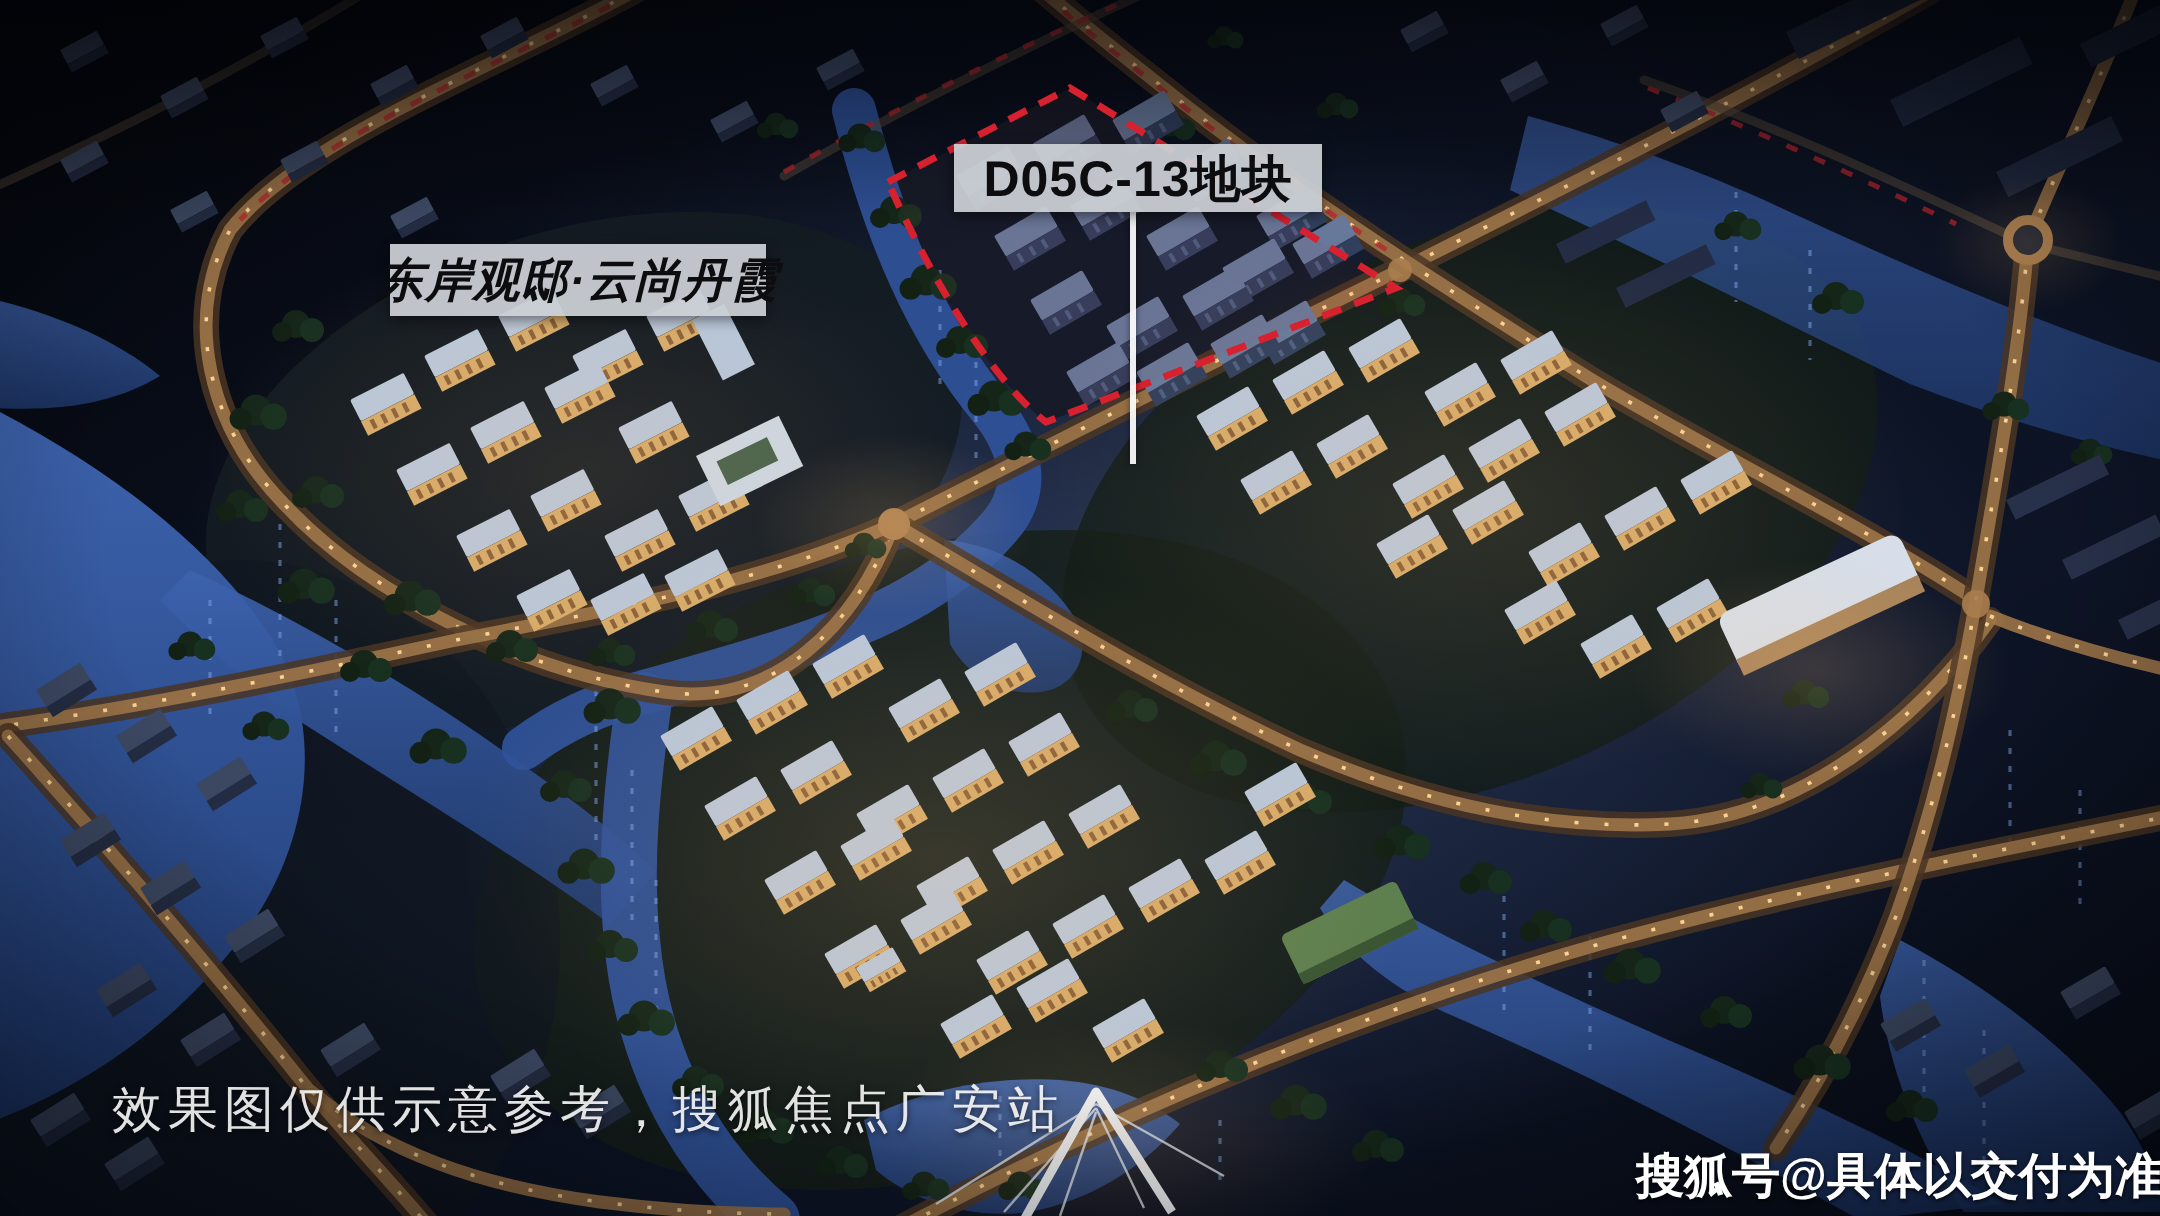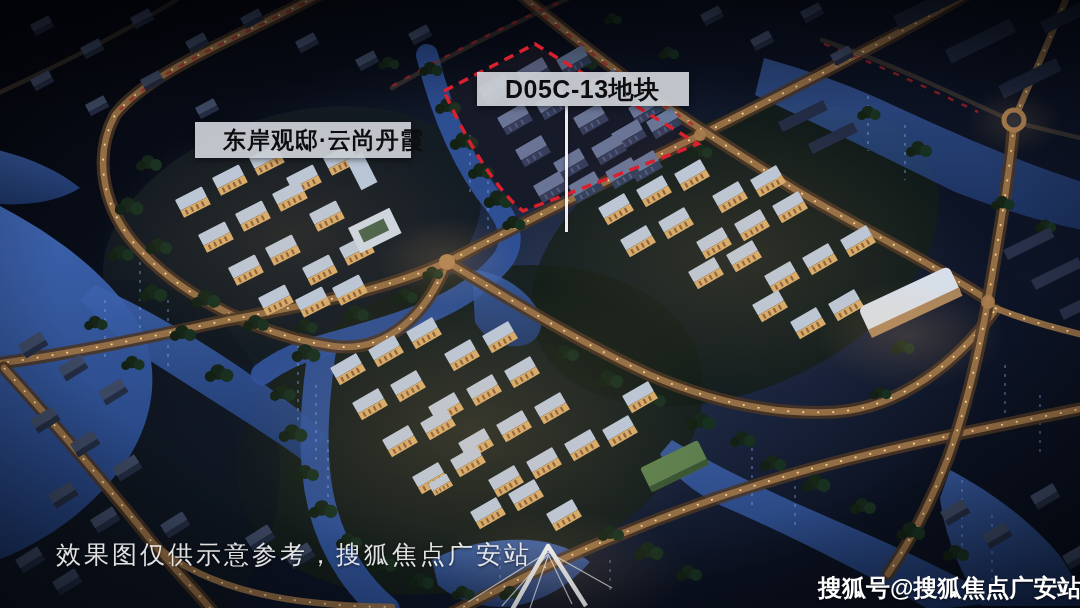--- a/index.html
+++ b/index.html
@@ -12,26 +12,26 @@
   
   .rb{stroke:#4a3523;stroke-width:13;fill:none;opacity:.85;stroke-linecap:round;}
   .rm{stroke:#9c7448;stroke-width:6.5;fill:none;opacity:.9;stroke-linecap:round;}
   .rl{stroke:#ffd898;stroke-width:1.8;fill:none;stroke-dasharray:2 13;opacity:.95;}
   .rd{stroke:#57493a;stroke-width:4.5;fill:none;opacity:.55;stroke-linecap:round;}
   .ws{stroke:#7fa6e6;stroke-width:1.6;fill:none;stroke-dasharray:3 6;opacity:.5;}
   .reds{stroke:#b5242c;stroke-width:2.5;fill:none;stroke-dasharray:6 9;opacity:.75;}
   .canal{stroke:#30539a;fill:none;stroke-linecap:round;opacity:.92;}
   
   .map-label{
-    position:absolute;display:flex;align-items:center;justify-content:flex-start;
+    position:absolute;display:flex;align-items:center;justify-content:center;
     background:rgba(203,207,212,.94);color:#0d0d0f;font-weight:bold;
-    box-shadow:0 2px 6px rgba(0,0,0,.45);white-space:nowrap;padding-left:28px;
+    box-shadow:0 2px 6px rgba(0,0,0,.45);white-space:nowrap;
   }
   .plot-label{left:477px;top:72px;width:184px;height:34px;font-size:25px;letter-spacing:.5px;}
-  .project-label{left:195px;top:122px;width:188px;height:36px;font-size:23px;letter-spacing:1px;}
+  .project-label{left:195px;top:122px;width:188px;height:36px;font-size:23px;letter-spacing:1px;font-style:italic;}
   .leader{
     position:absolute;left:565px;top:106px;width:3px;height:126px;
     background:rgba(255,255,255,.92);box-shadow:0 0 3px rgba(0,0,0,.5);
   }
   .disclaimer{
     position:absolute;left:56px;top:538px;font-size:25px;letter-spacing:3px;
     color:rgba(255,255,255,.88);text-shadow:0 1px 3px rgba(0,0,0,.65);white-space:nowrap;
   }
   .watermark{
     position:absolute;left:818px;top:572px;font-size:24px;font-weight:bold;
@@ -427,14 +427,14 @@
 
 <div class="leader"></div>
 
 <div class="map-label plot-label">
   <span>D05C-13地块</span>
 </div>
 <div class="map-label project-label">
   <span>东岸观邸·云尚丹霞</span>
 </div>
 <div class="disclaimer">效果图仅供示意参考，搜狐焦点广安站</div>
-<div class="watermark">搜狐号@搜狐焦点广安站</div>
+<div class="watermark">搜狐号@具体以交付为准</div>
 </div>
 
 </body></html>

